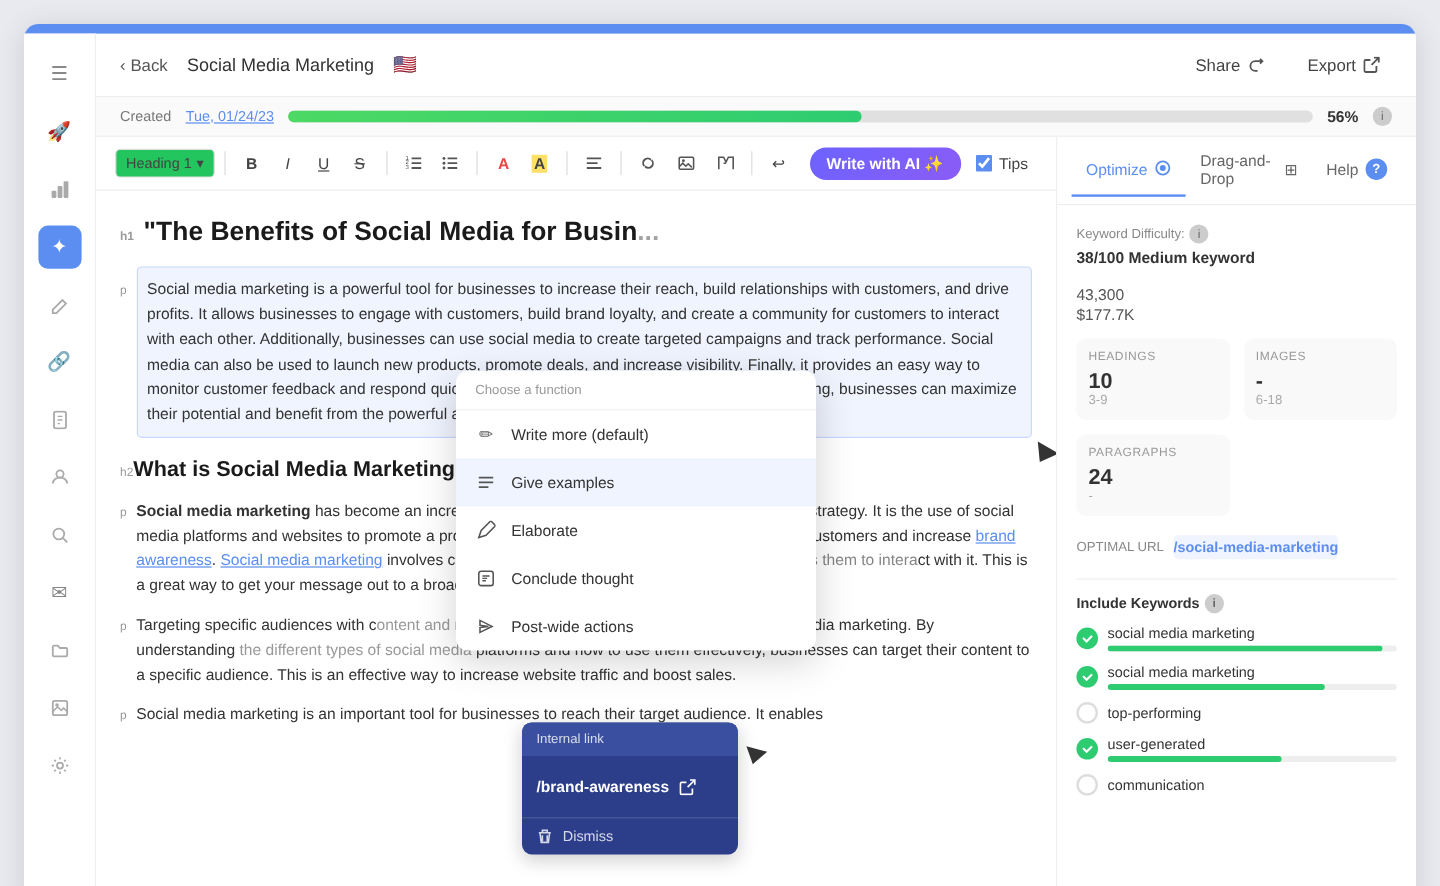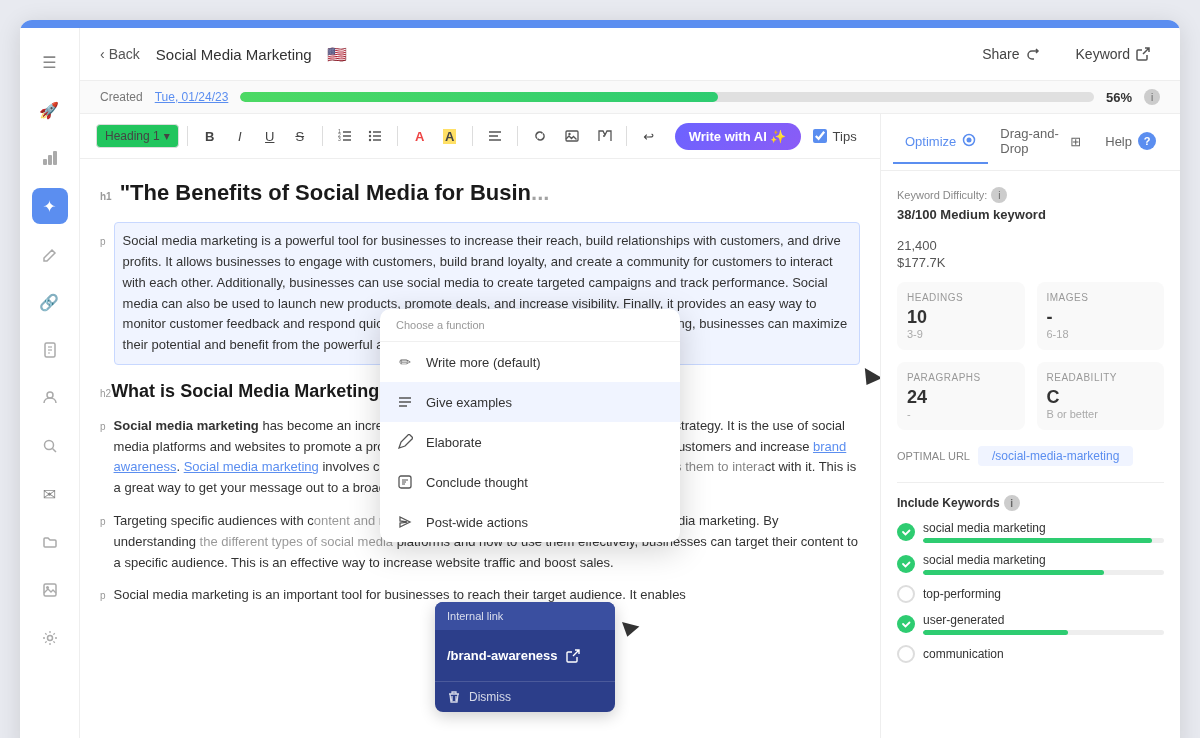--- a/index.html
+++ b/index.html
@@ -534,22 +534,23 @@
     .optimal-url-label {
       font-size: 11px;
       color: #888;
       white-space: nowrap;
     }
 
     .optimal-url-value {
       font-size: 12px;
       color: #5b8ef0;
       background: #f0f4ff;
-      padding: 3px 14px;
+      padding: 3px 0;
       border-radius: 4px;
+      font-weight: bold;
     }
 
     .keywords-label {
       font-size: 12px;
       font-weight: 600;
       color: #333;
       margin-bottom: 10px;
       display: flex;
       align-items: center;
       gap: 4px;
@@ -738,21 +739,21 @@
         <span class="flag">🇺🇸</span>
       </div>
       <div class="header-right">
         <div class="header-btn">
           <span>Share</span>
           <svg width="14" height="14" viewBox="0 0 14 14" fill="none">
             <path d="M10 2l2 2-2 2M12 4H6a4 4 0 000 8h2" stroke="#555" stroke-width="1.5" fill="none"></path>
           </svg>
         </div>
         <div class="header-btn">
-          <span>Keyword</span>
+          <span>Export</span>
           <svg width="14" height="14" viewBox="0 0 14 14" fill="none">
             <path d="M9 1h4v4M13 1L7 7M6 3H2a1 1 0 00-1 1v8a1 1 0 001 1h8a1 1 0 001-1V8" stroke="#555" stroke-width="1.5" fill="none"></path>
           </svg>
         </div>
       </div>
     </div>
 
     <div class="progress-area">
       <span class="created-label">Created</span>
       <span class="created-date">Tue, 01/24/23</span>
@@ -982,45 +983,40 @@
 
           <div class="rp-section">
             <div class="rp-label">
               <span>Keyword Difficulty:</span>
               <span class="info-icon">i</span>
             </div>
             <div class="difficulty-value">38/100 Medium keyword</div>
           </div>
 
           <div style="margin-bottom:12px;">
-            <div class="volume-num">21,400</div>
+            <div class="volume-num">43,300</div>
             <div class="cpc-num">$177.7K</div>
           </div>
 
           <div class="rp-grid">
             <div class="rp-stat-box">
               <div class="rp-stat-label">HEADINGS</div>
               <div class="rp-stat-value">10</div>
               <div class="rp-stat-range">3-9</div>
             </div>
             <div class="rp-stat-box">
               <div class="rp-stat-label">IMAGES</div>
               <div class="rp-stat-value">-</div>
               <div class="rp-stat-range">6-18</div>
             </div>
             <div class="rp-stat-box">
               <div class="rp-stat-label">PARAGRAPHS</div>
               <div class="rp-stat-value">24</div>
               <div class="rp-stat-range">-</div>
             </div>
-            <div class="rp-stat-box">
-              <div class="rp-stat-label">READABILITY</div>
-              <div class="rp-stat-value">C</div>
-              <div class="rp-stat-range">B or better</div>
-            </div>
           </div>
 
           <div class="optimal-url-area">
             <span class="optimal-url-label">OPTIMAL URL</span>
             <span class="optimal-url-value">/social-media-marketing</span>
           </div>
 
           <div style="height:1px;background:#eee;margin-bottom:12px;"></div>
 
           <div class="keywords-label">

